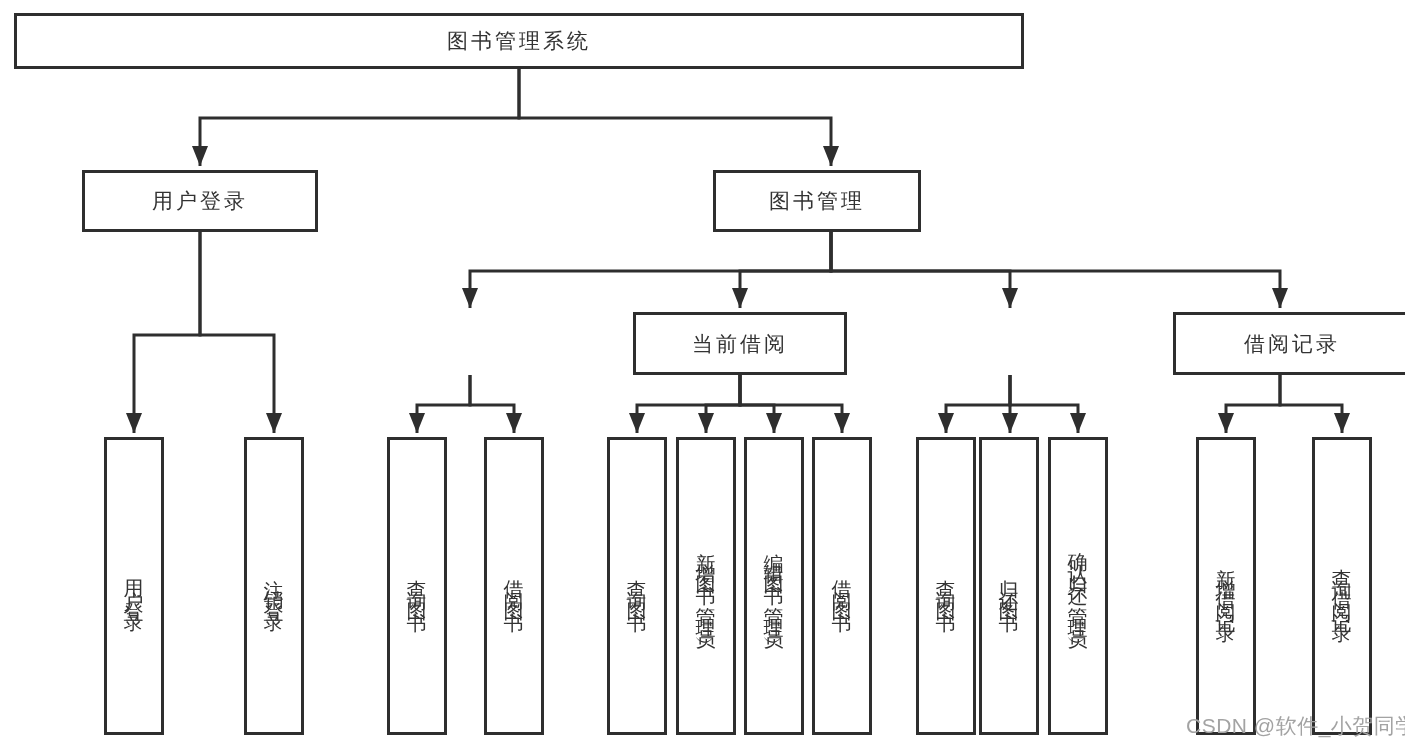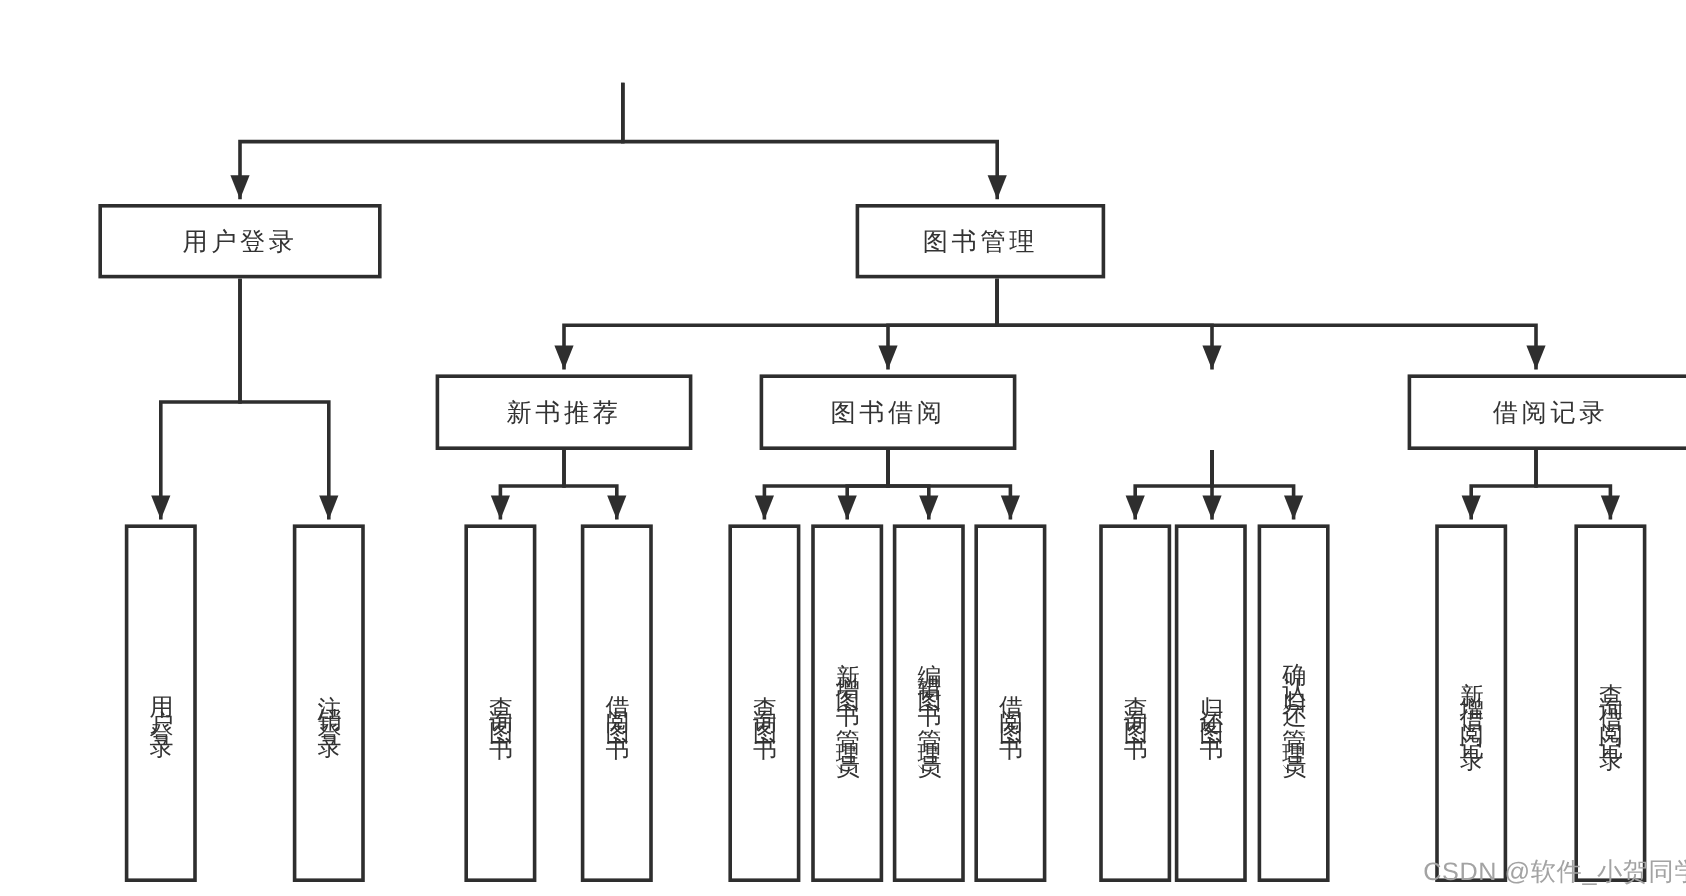--- a/index.html
+++ b/index.html
@@ -74,26 +74,26 @@
     <path d="M740,375 L740,405 L842,405 L842,433" marker-end="url(#ah)"></path>
 
     <path d="M1010,375 L1010,405 L946,405 L946,433" marker-end="url(#ah)"></path>
     <path d="M1010,375 L1010,433" marker-end="url(#ah)"></path>
     <path d="M1010,375 L1010,405 L1078,405 L1078,433" marker-end="url(#ah)"></path>
 
     <path d="M1280,375 L1280,405 L1226,405 L1226,433" marker-end="url(#ah)"></path>
     <path d="M1280,375 L1280,405 L1342,405 L1342,433" marker-end="url(#ah)"></path>
   </svg>
 
+  <div class="node" style="left:14px;top:13px;width:1010px;height:56px;">图书管理系统</div>
 
   <div class="node" style="left:82px;top:170px;width:236px;height:62px;">用户登录</div>
   <div class="node" style="left:713px;top:170px;width:208px;height:62px;">图书管理</div>
 
-  <div class="node" style="left:363px;top:312px;width:214px;height:63px;">新书推荐</div>
-  <div class="node" style="left:633px;top:312px;width:214px;height:63px;">图书借阅</div>
+  <div class="node" style="left:633px;top:312px;width:214px;height:63px;">当前借阅</div>
   <div class="node" style="left:1173px;top:312px;width:238px;height:63px;">借阅记录</div>
 
   <div class="node leaf" style="left:104px;top:437px;width:60px;height:298px;">
     <span>用户登录</span>
   </div>
   <div class="node leaf" style="left:244px;top:437px;width:60px;height:298px;">
     <span>注销登录</span>
   </div>
 
   <div class="node leaf" style="left:387px;top:437px;width:60px;height:298px;">

